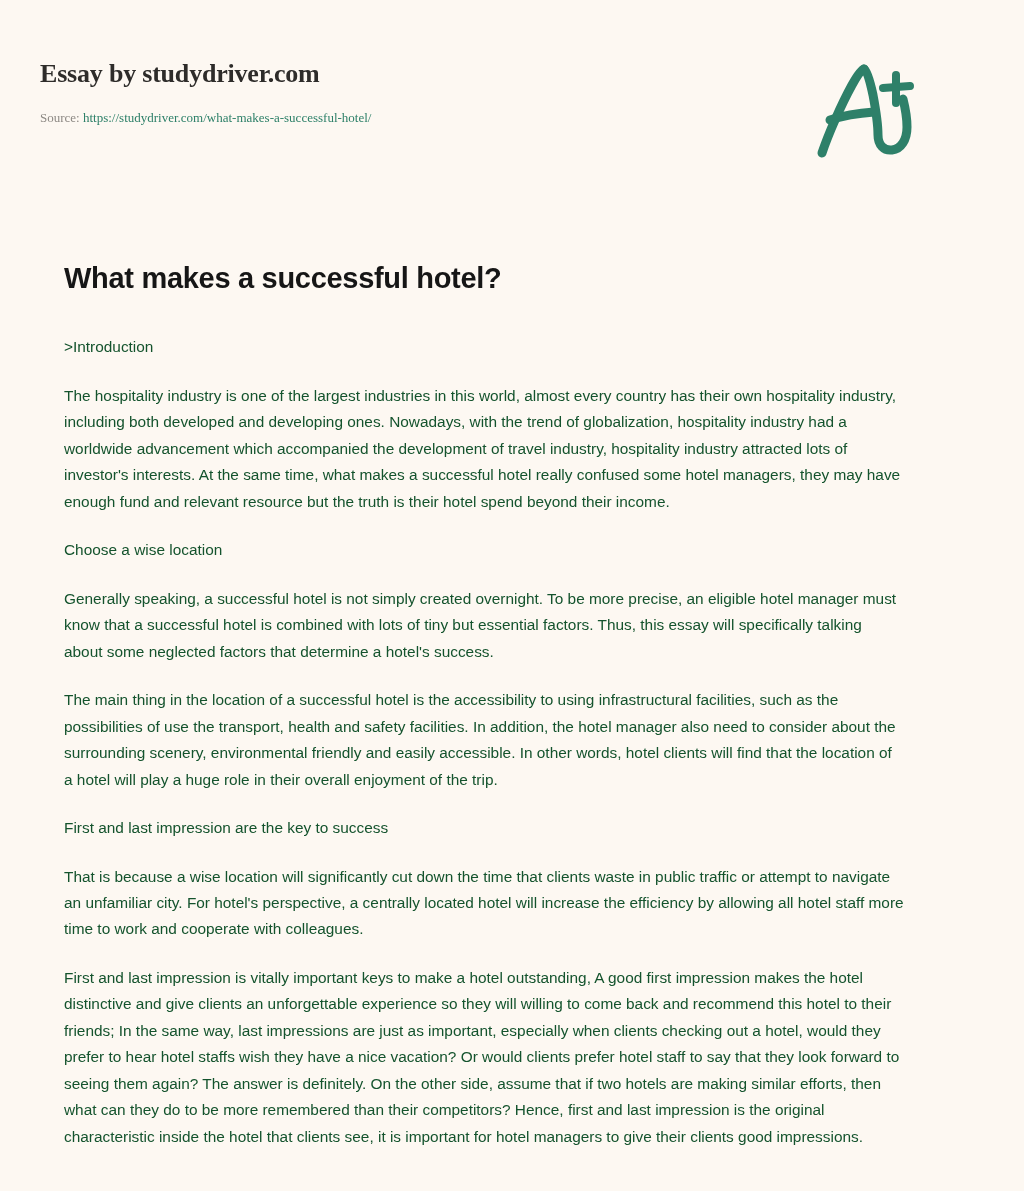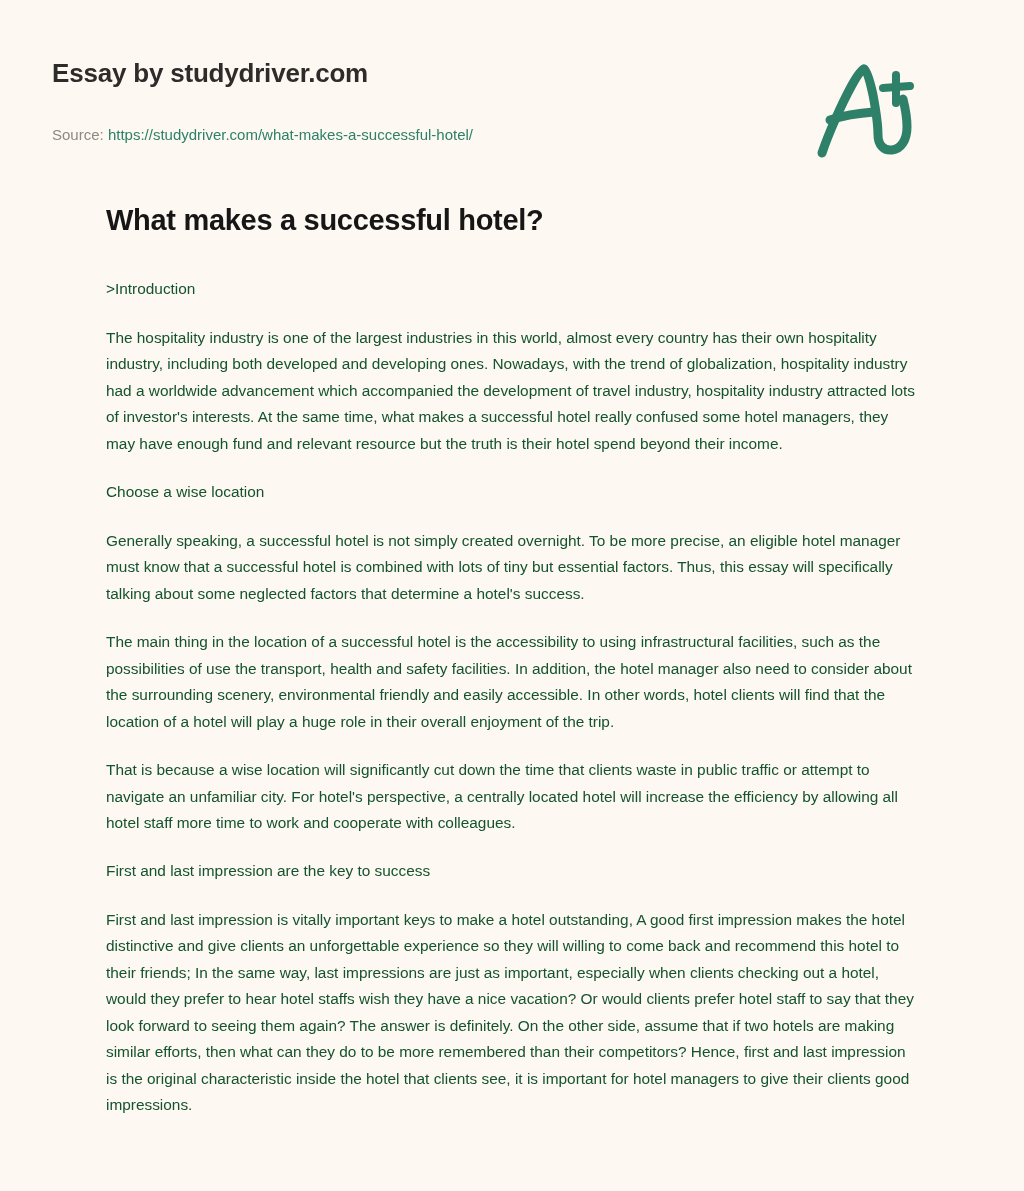--- a/index.html
+++ b/index.html
@@ -20,40 +20,41 @@
   .page {
     width: 1024px;
     height: 1191px;
     padding: 0;
     position: relative;
   }
 
   
   .header {
     position: relative;
-    padding: 58px 94px 0 52px;
+    padding: 58px 94px 0 40px;
     display: flex;
     align-items: flex-start;
     justify-content: space-between;
+    font-family: Liberation Serif, serif;
   }
   .header-left {
     display: block;
   }
   .brand-line {
     font-size: 26px;
     font-weight: bold;
     color: #2e2c2a;
     letter-spacing: -0.2px;
     line-height: 1.2;
     margin: 0;
     white-space: nowrap;
   }
   .source-line {
-    margin-top: 35px;
-    font-size: 15px;
+    margin-top: 20px;
+    font-size: 13px;
     line-height: 1.4;
     color: #8d8984;
     white-space: nowrap;
   }
   .source-label {
     color: #8d8984;
   }
   .source-url {
     color: #2e8069;
     text-decoration: none;
@@ -66,22 +67,22 @@
     margin-top: -4px;
     margin-right: 6px;
     display: flex;
     align-items: center;
     justify-content: center;
   }
   .logo-wrap svg { display: block; }
 
   
   .doc {
-    padding: 0 106px;
-    margin-top: 38px;
+    padding: 0 64px;
+    margin-top: 96px;
   }
   .doc-title {
     font-size: 29px;
     font-weight: bold;
     color: #161616;
     letter-spacing: -0.3px;
     line-height: 1.25;
     margin: 0 0 38px 0;
   }
   .para {
@@ -132,19 +133,19 @@
   </div>
 
   <div class="doc">
     <h1 class="doc-title">What makes a successful hotel?</h1>
 
     <p class="para section-head">&gt;Introduction</p>
     <p class="para">The hospitality industry is one of the largest industries in this world, almost every country has their own hospitality industry, including both developed and developing ones. Nowadays, with the trend of globalization, hospitality industry had a worldwide advancement which accompanied the development of travel industry, hospitality industry attracted lots of investor's interests. At the same time, what makes a successful hotel really confused some hotel managers, they may have enough fund and relevant resource but the truth is their hotel spend beyond their income.</p>
     <p class="para section-head">Choose a wise location</p>
     <p class="para">Generally speaking, a successful hotel is not simply created overnight. To be more precise, an eligible hotel manager must know that a successful hotel is combined with lots of tiny but essential factors. Thus, this essay will specifically talking about some neglected factors that determine a hotel's success.</p>
     <p class="para">The main thing in the location of a successful hotel is the accessibility to using infrastructural facilities, such as the possibilities of use the transport, health and safety facilities. In addition, the hotel manager also need to consider about the surrounding scenery, environmental friendly and easily accessible. In other words, hotel clients will find that the location of a hotel will play a huge role in their overall enjoyment of the trip.</p>
+    <p class="para section-head">First and last impression are the key to success</p>
     <p class="para">That is because a wise location will significantly cut down the time that clients waste in public traffic or attempt to navigate an unfamiliar city. For hotel's perspective, a centrally located hotel will increase the efficiency by allowing all hotel staff more time to work and cooperate with colleagues.</p>
-    <p class="para section-head">First and last impression are the key to success</p>
     <p class="para">First and last impression is vitally important keys to make a hotel outstanding, A good first impression makes the hotel distinctive and give clients an unforgettable experience so they will willing to come back and recommend this hotel to their friends; In the same way, last impressions are just as important, especially when clients checking out a hotel, would they prefer to hear hotel staffs wish they have a nice vacation? Or would clients prefer hotel staff to say that they look forward to seeing them again? The answer is definitely. On the other side, assume that if two hotels are making similar efforts, then what can they do to be more remembered than their competitors? Hence, first and last impression is the original characteristic inside the hotel that clients see, it is important for hotel managers to give their clients good impressions.</p>
 
   </div>
 
 </div>
 
 </body></html>

